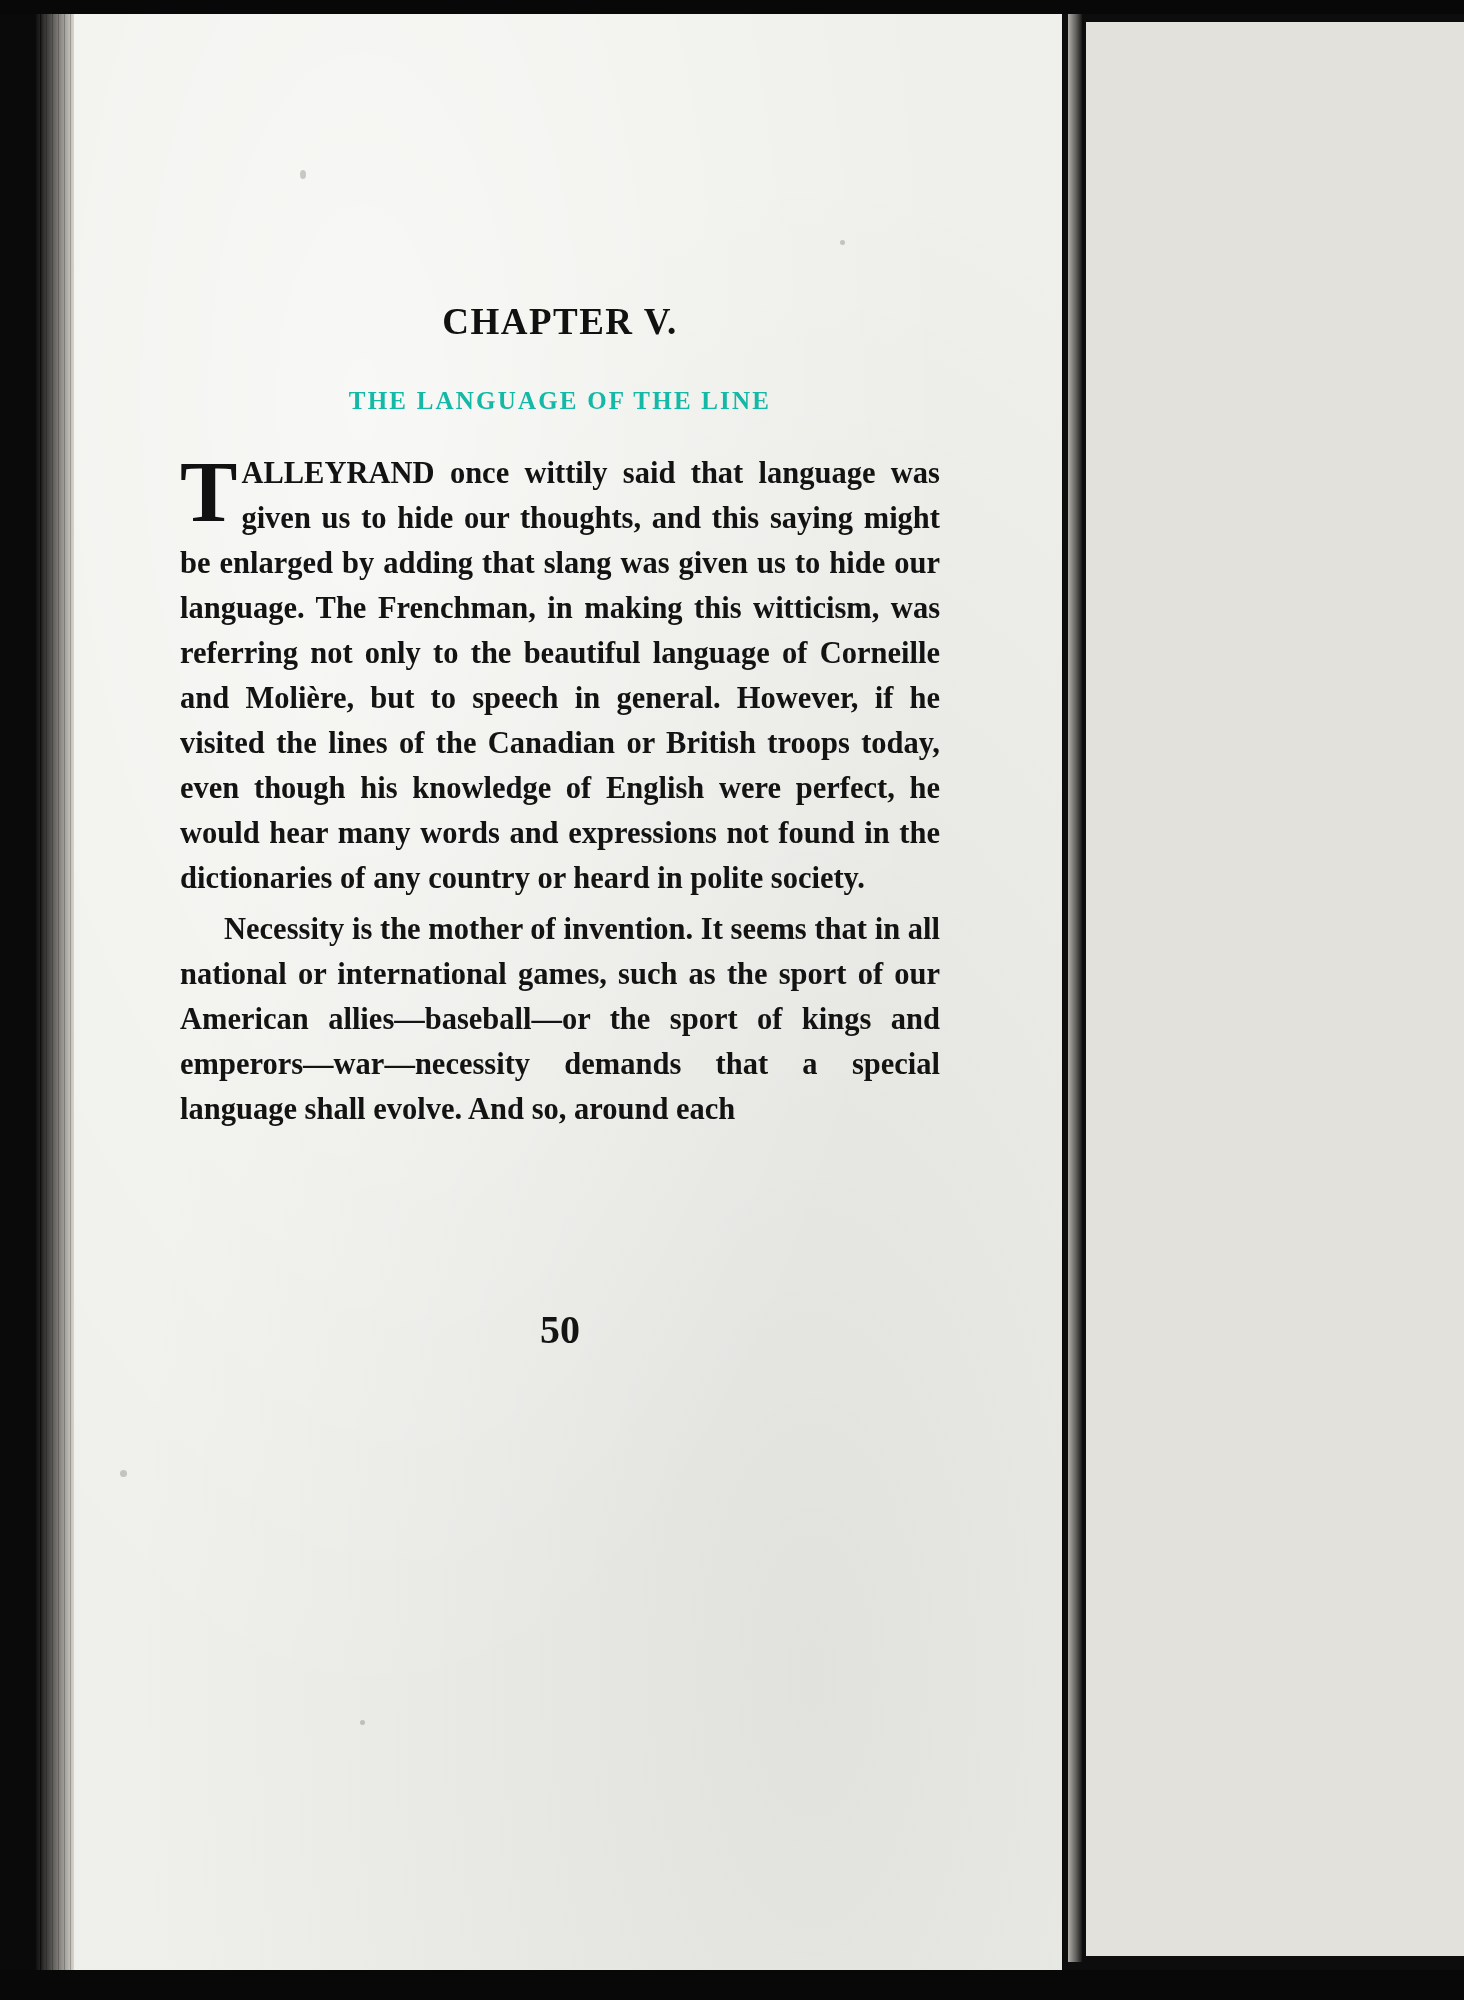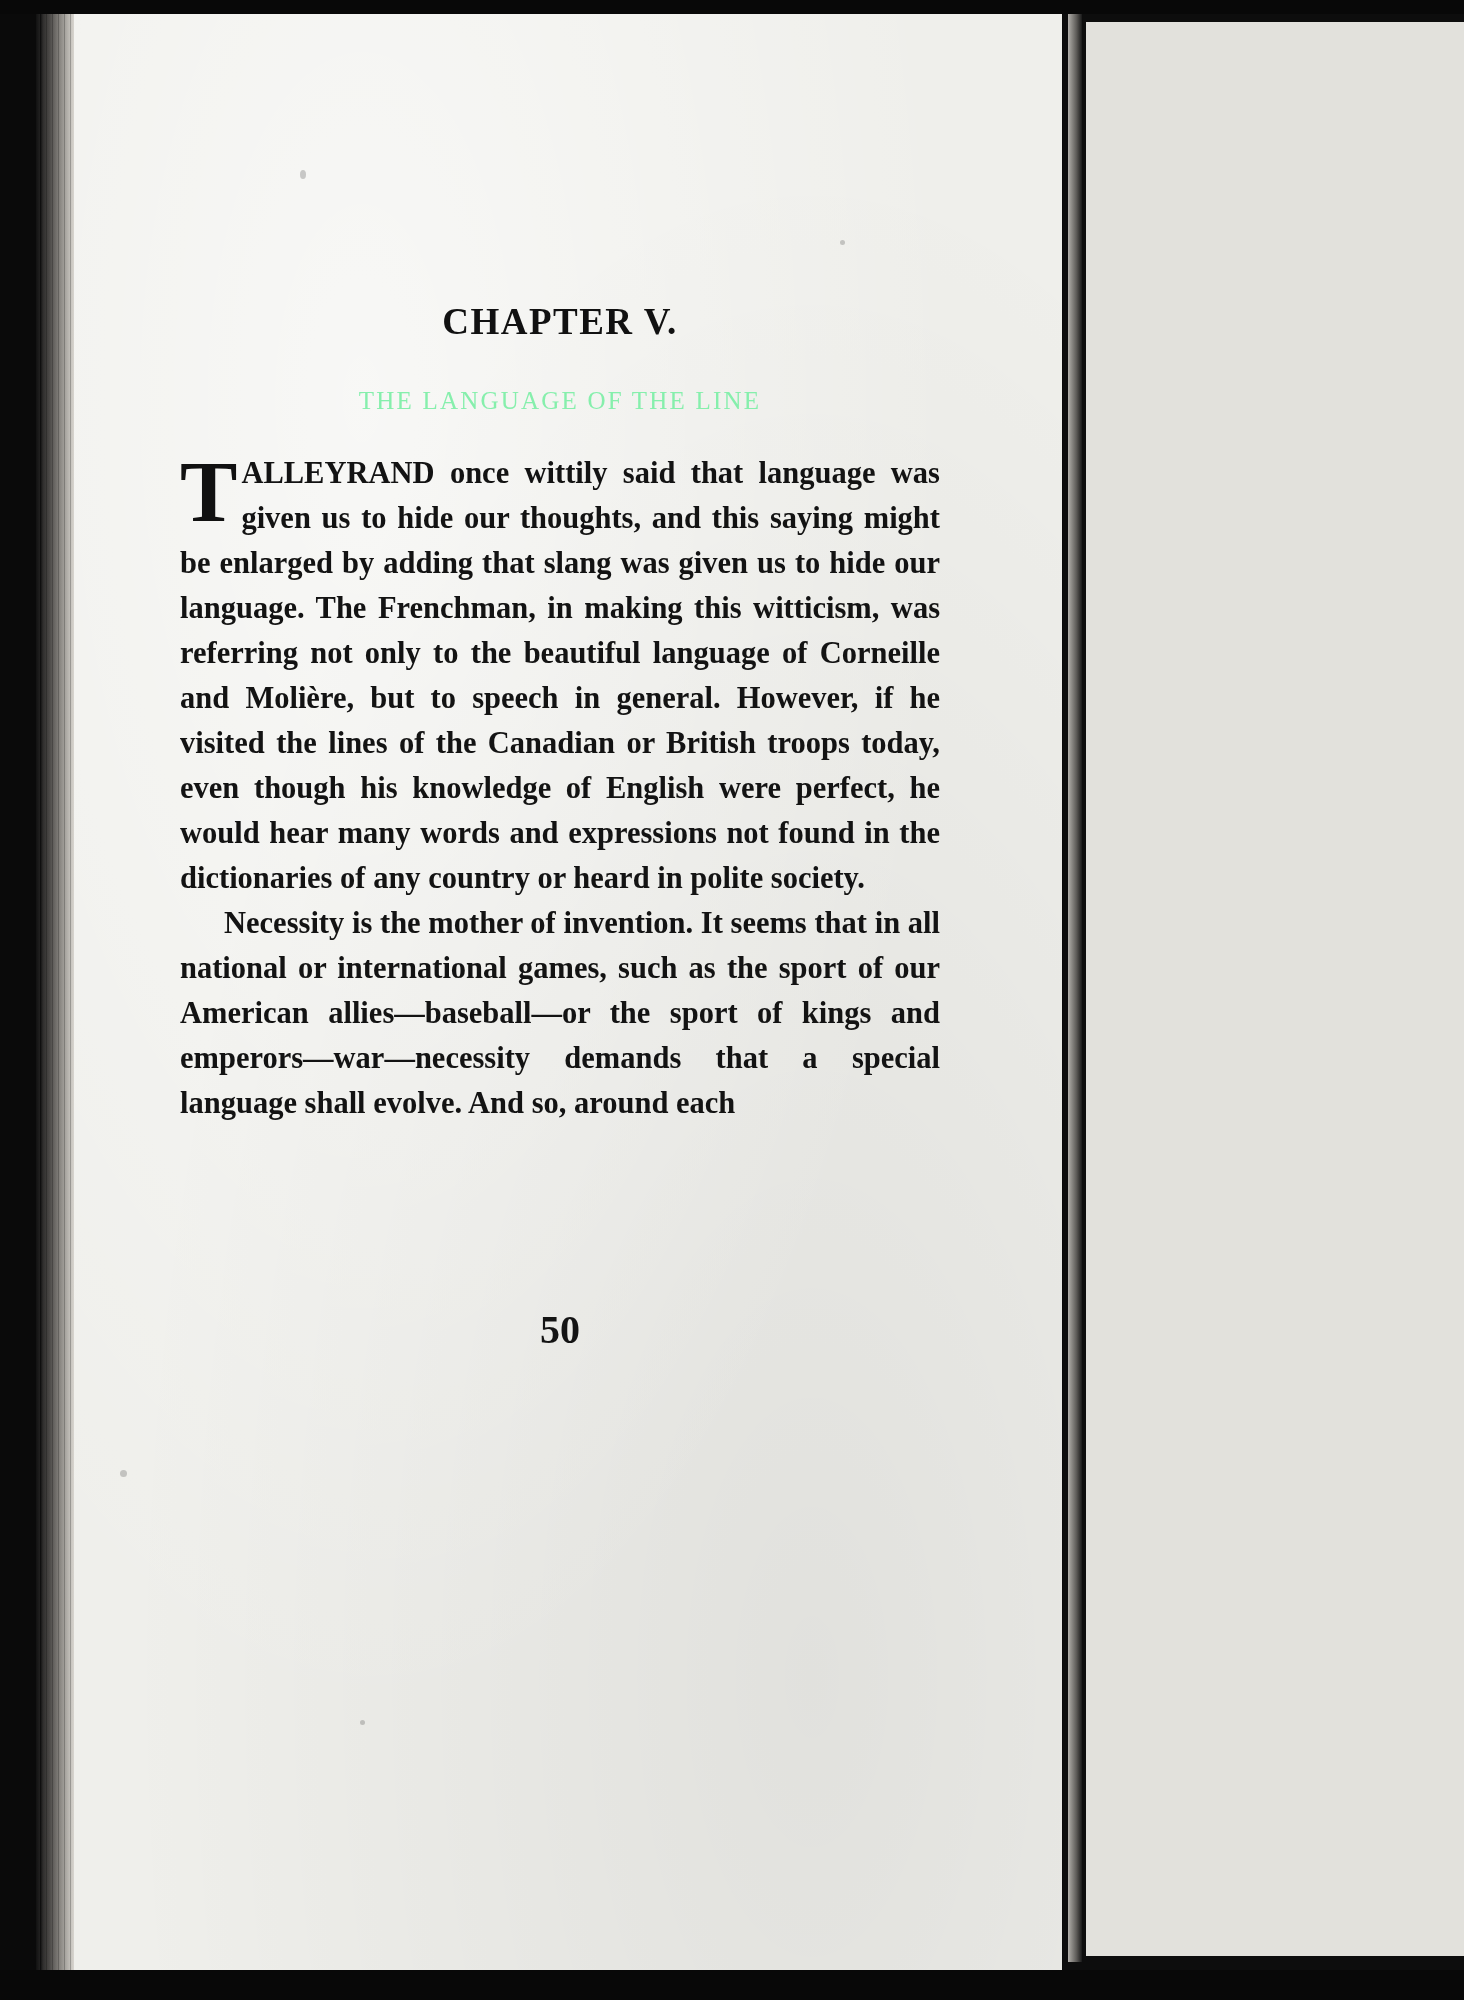--- a/index.html
+++ b/index.html
@@ -138,25 +138,25 @@
     font-weight: 700;
     font-size: 37px;
     letter-spacing: 1.5px;
     margin: 0 0 44px 0;
     color: #111;
   }
 
   .chapter-subtitle {
     text-align: center;
     font-family: "Liberation Serif", serif;
-    font-weight: 400;
+    font-weight: 700;
     font-size: 25px;
     letter-spacing: 2.2px;
     margin: 0 0 36px 0;
-    color: #86efac;
+    color: #14b8a6;
   }
 
   .body-text {
     font-family: "Liberation Serif", serif;
     font-size: 30.5px;
     line-height: 45px;
     text-align: justify;
     text-justify: inter-word;
     margin: 0;
     color: #131313;
@@ -173,20 +173,21 @@
     font-weight: 700;
     font-size: 86px;
     line-height: 70px;
     padding: 4px 4px 0 0;
     margin-top: 2px;
     color: #111;
   }
 
   .para-indent {
     text-indent: 44px;
+    margin-top: 6px;
   }
 
   .folio {
     position: absolute;
     left: 180px;
     top: 1306px;
     width: 760px;
     text-align: center;
     font-family: "Liberation Serif", serif;
     font-weight: 700;

